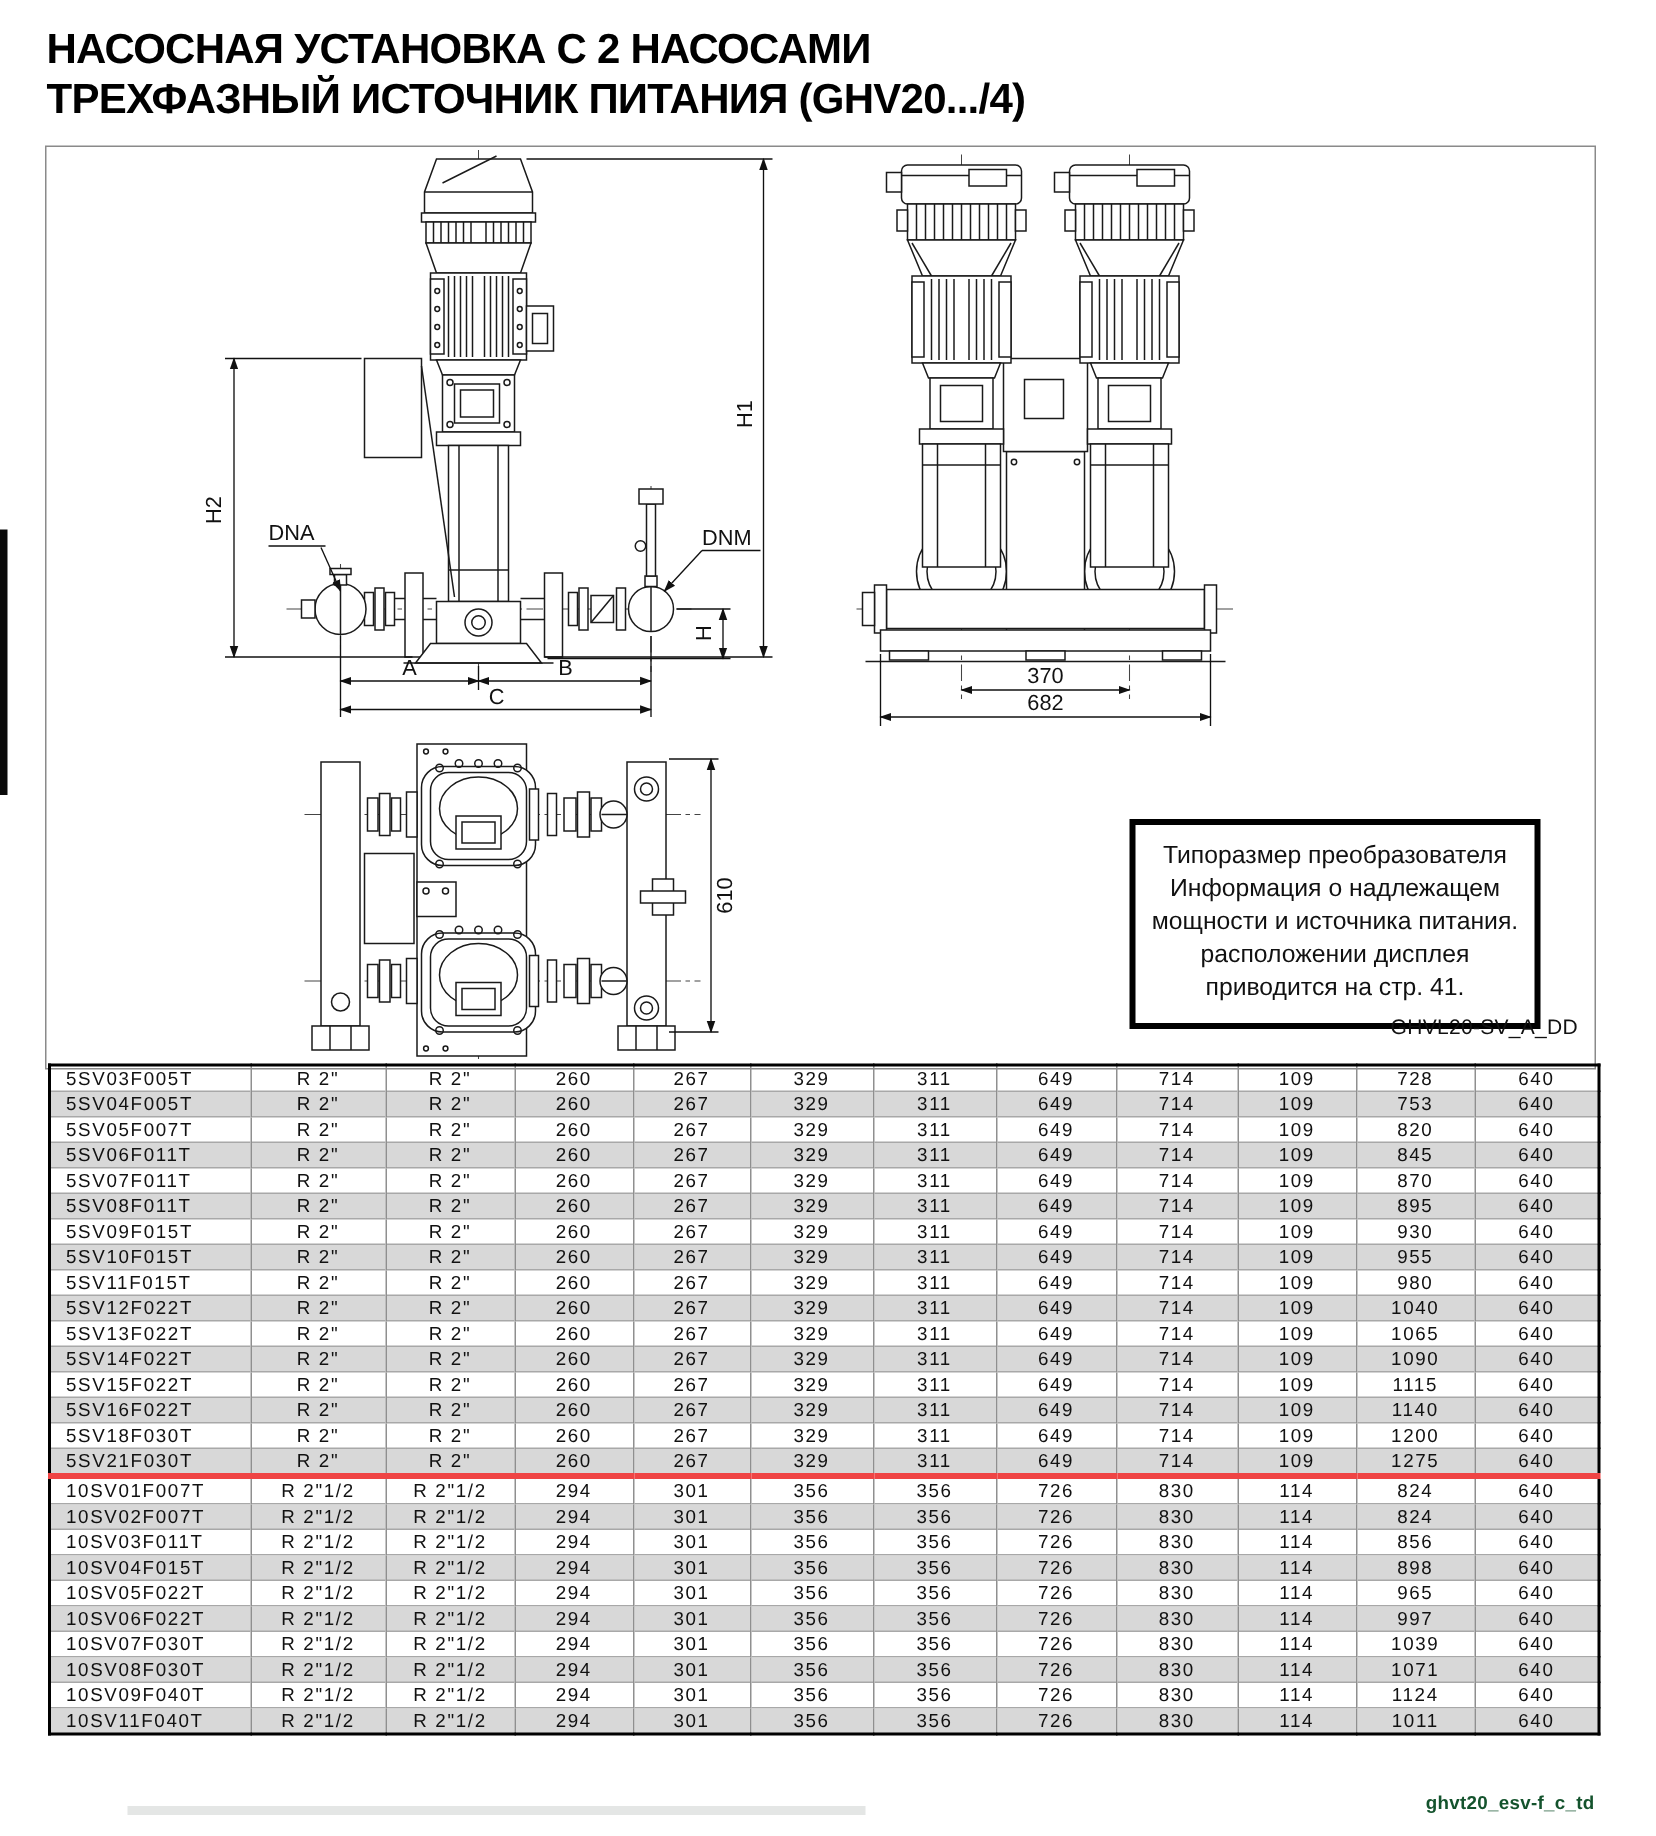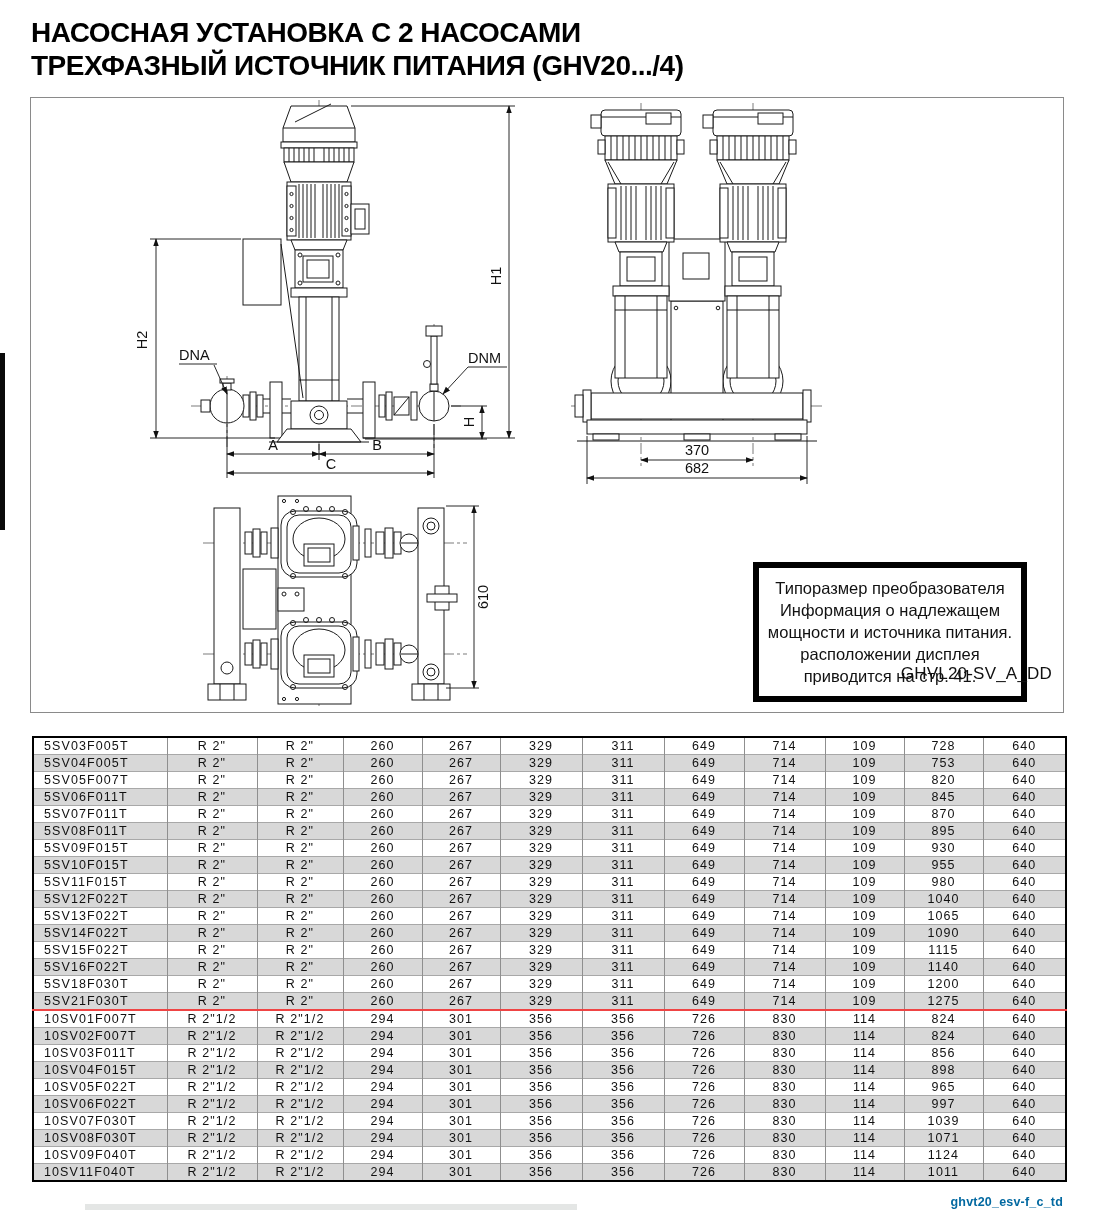--- a/index.html
+++ b/index.html
@@ -8,38 +8,38 @@
   
   .page-title { position:absolute; left:31px; top:16px; font-weight:bold; font-size:28px; line-height:33px; color:#000; letter-spacing:-0.5px; white-space:nowrap; }
 
   
   .edge-tab { position:absolute; left:0; top:353px; width:5px; height:177px; background:#0a0a0a; }
 
   
   .drawing-panel { position:absolute; left:30px; top:97px; width:1034px; height:616px; border:1px solid #8a8a8a; background:#fff; }
   .drawing-panel svg { position:absolute; left:0; top:0; }
 
-  .note-box { position:absolute; left:722px; top:464px; width:274px; height:140px; border:6px solid #000000; padding-top:9px; text-align:center; font-size:16.5px; line-height:22px; color:#111; }
-  .drawing-code { position:absolute; right:11px; top:566px; font-size:17px; color:#111; letter-spacing:0.2px;padding-left:12px; }
+  .note-box { position:absolute; left:722px; top:448px; width:274px; height:140px; border:4px solid #000000; padding-top:9px; text-align:center; font-size:16.5px; line-height:22px; color:#111; }
+  .drawing-code { position:absolute; right:11px; top:578px; font-size:14px; color:#111; letter-spacing:0.2px;padding-left:12px; }
 
   
   .ln   { stroke:#1a1a1a; stroke-width:1; fill:none; }
   .lnf  { stroke:#1a1a1a; stroke-width:1; fill:#fff; }
   .cl   { stroke:#444; stroke-width:0.7; fill:none; stroke-dasharray:11 3 3 3; }
   .dim  { stroke:#111; stroke-width:0.9; fill:none; }
   text.dimbig { font-family:"Liberation Sans", sans-serif; font-size:14.5px; fill:#111; }
 
   
-  .dims-table { position:absolute; left:32px; top:736px; border-collapse:collapse; table-layout:fixed; width:1033px; border:2px solid #000; }
+  .dims-table { position:absolute; left:32px; top:709px; border-collapse:collapse; table-layout:fixed; width:1033px; border:2px solid #000; }
   .dims-table td { border-left:1px solid #8f8f8f; border-top:1px solid #a8a8a8; height:15px; line-height:15px; font-size:12.5px; letter-spacing:1.1px; text-align:center; color:#111; padding:0.5px 0; overflow:hidden; white-space:nowrap; }
   .dims-table td.model { text-align:left; padding-left:10px; }
   .dims-table tr:nth-child(even) td { background:#d8d8d8; }
-  .dims-table tr.group-start td { border-top:2px solid #ef4444; }
-
-  .file-code { position:absolute; left:32px; top:1195px; width:1031px; text-align:right; font-weight:bold; font-size:12.5px; color:#0369a1; letter-spacing:0.2px; }
+  .dims-table tr.group-start td { border-top:4px solid #ef4444; }
+
+  .file-code { position:absolute; left:32px; top:1195px; width:1031px; text-align:right; font-weight:bold; font-size:12.5px; color:#14532d; letter-spacing:0.2px; }
   .bottom-bar { position:absolute; left:85px; top:1204px; width:492px; height:6px; background:#e4e6e5; }
 </style>
 </head>
 <body>
 
 <div class="page-title">
   <div>НАСОСНАЯ УСТАНОВКА С 2 НАСОСАМИ</div>
   <div>ТРЕХФАЗНЫЙ ИСТОЧНИК ПИТАНИЯ (GHV20.../4)</div>
 </div>
 

